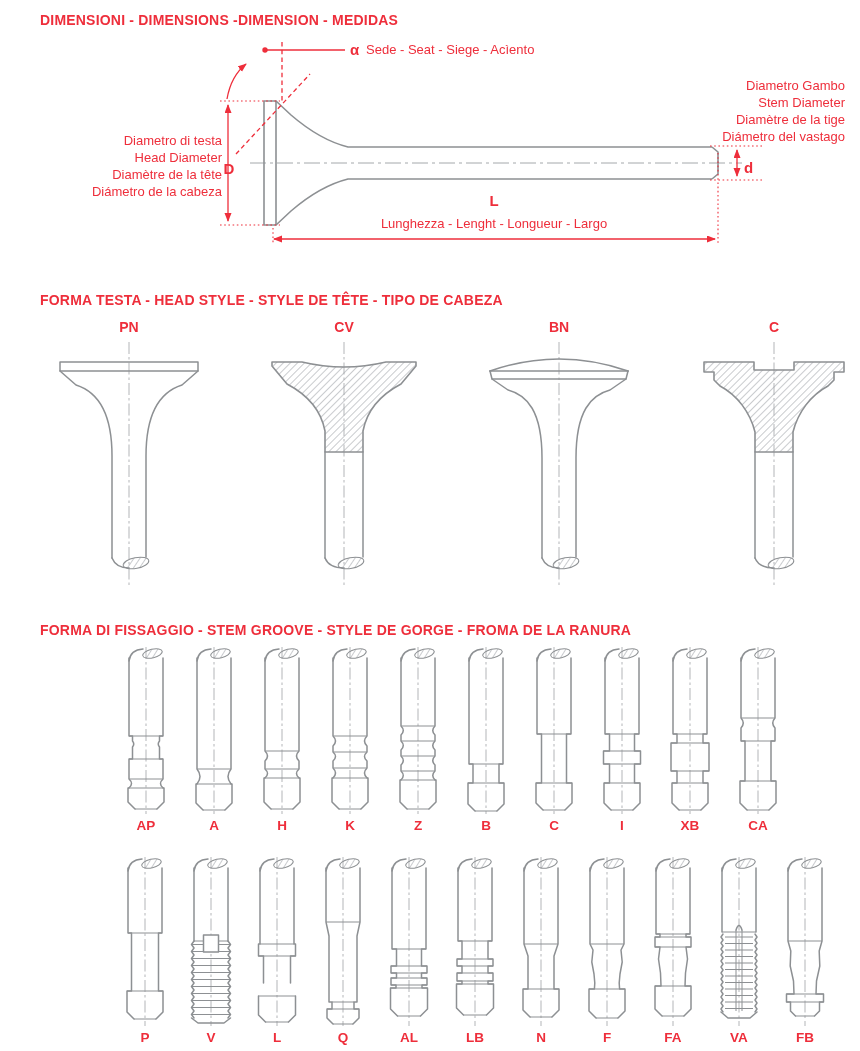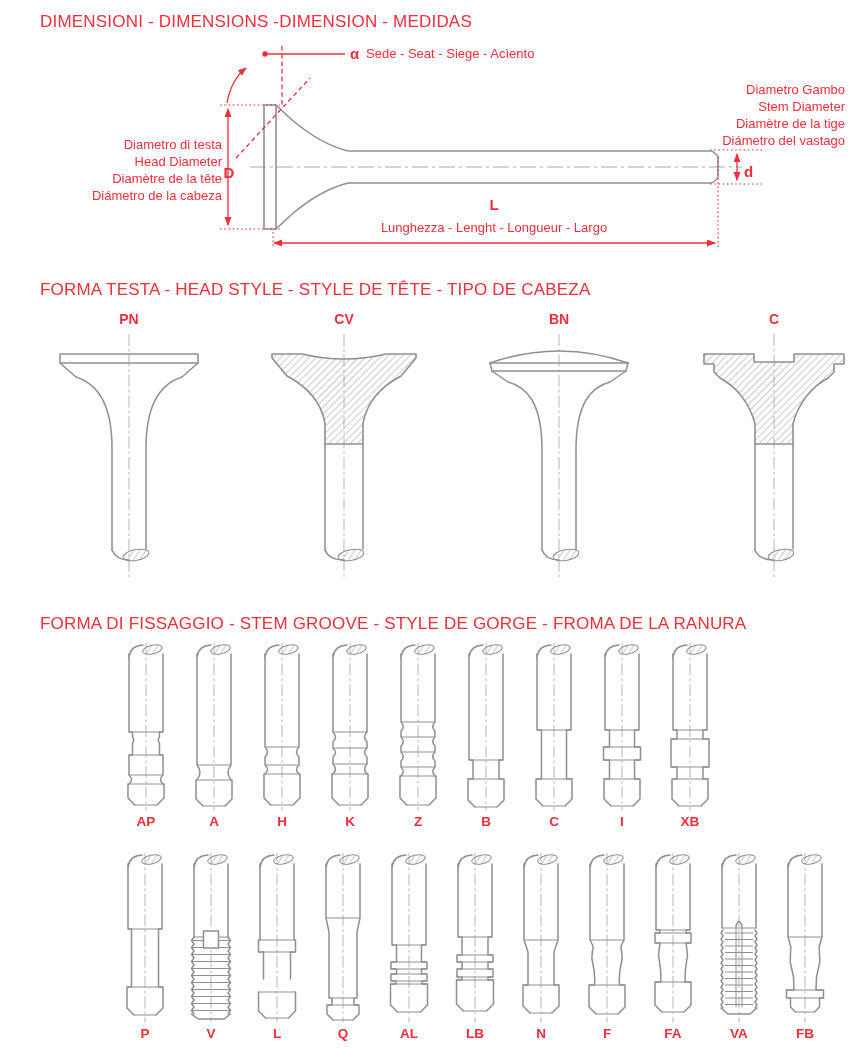--- a/index.html
+++ b/index.html
@@ -1,22 +1,22 @@
 <!DOCTYPE html>
 <html><head>
 <meta charset="utf-8">
 <style>
   :root{ --red:#ee2e3b; --gray:#8d9093; }
   html,body{margin:0;padding:0;}
   body{width:860px;height:1051px;background:#fff;position:relative;overflow:hidden;
        font-family:"Liberation Sans",sans-serif;}
-  .sec-title{color:var(--red);font-weight:normal;font-size:17px;letter-spacing:.2px;
+  .sec-title{color:var(--red);font-weight:bold;font-size:14px;letter-spacing:.2px;
              margin:0 0 0 40px;}
   #t1{margin-top:0;padding-top:12px;}
-  #t2{margin-top:8px;}
+  #t2{margin-top:24px;}
   #t3{margin-top:32px;}
   #dimsvg{display:block;}
   .head-row{display:flex;margin-top:8px;}
   .head-cell{width:172px;display:flex;flex-direction:column;align-items:center;padding-left:43px;}
   .head-label{color:var(--red);font-weight:bold;font-size:14px;height:22px;line-height:22px;}
   .stem-row{display:flex;padding-left:112px;}
   #stem-row-1{margin-top:8px;}
   #stem-row-2{margin-top:20px;}
   .stem-cell{display:flex;flex-direction:column;align-items:center;}
   #stem-row-1 .stem-cell{width:68px;}
@@ -289,20 +289,34 @@
           <path class="ol" d="M16,12 L16,88 L20,88 L20,97 L14,97 L14,125 L20,125 L20,137 L15,137 L15,157 L22,164"></path>
           <path class="ol" d="M50,12 L50,88 L46,88 L46,97 L52,97 L52,125 L46,125 L46,137 L51,137 L51,157 L44,164"></path>
           <line class="ol2" x1="16" y1="88" x2="50" y2="88"></line>
           <line class="ol2" x1="14" y1="97" x2="52" y2="97"></line>
           <line class="ol2" x1="14" y1="125" x2="52" y2="125"></line>
           <line class="ol2" x1="15" y1="137" x2="51" y2="137"></line>
           <line class="ol2" x1="22" y1="164" x2="44" y2="164"></line>
         </svg>
         <div class="stem-label">XB</div>
       </div>
+      <div class="stem-cell">
+        <svg width="66" height="170" viewBox="0 0 66 170">
+          <line class="cl" x1="33" y1="1" x2="33" y2="168"></line>
+          <path class="ol" d="M16,15 C17,7 22,3.5 30,3"></path>
+          <ellipse class="hat" cx="39.5" cy="7.5" rx="10" ry="4.3" transform="rotate(-13 39.5 7.5)"></ellipse>
+          <path class="ol" d="M16,12 L16,72 Q20.5,77 16,82 L16,95 L20,95 L20,135 L15,135 L15,157 L22,164"></path>
+          <path class="ol" d="M50,12 L50,72 Q45.5,77 50,82 L50,95 L46,95 L46,135 L51,135 L51,157 L44,164"></path>
+          <line class="ol2" x1="16" y1="72" x2="50" y2="72"></line>
+          <line class="ol2" x1="16" y1="95" x2="50" y2="95"></line>
+          <line class="ol2" x1="15" y1="135" x2="51" y2="135"></line>
+          <line class="ol2" x1="22" y1="164" x2="44" y2="164"></line>
+        </svg>
+        <div class="stem-label">CA</div>
+      </div>
     </div>
   <div class="stem-row" id="stem-row-2">
       <div class="stem-cell">
         <svg width="66" height="172" viewBox="0 0 66 172">
           <line class="cl" x1="33" y1="1" x2="33" y2="170"></line>
           <path class="ol" d="M16,15 C17,7 22,3.5 30,3"></path>
           <ellipse class="hat" cx="39.5" cy="7.5" rx="10" ry="4.3" transform="rotate(-13 39.5 7.5)"></ellipse>
           <path class="ol" d="M16,12 L16,77 L19.5,77 L19.5,135 L15,135 L15,156 L22,163"></path>
           <path class="ol" d="M50,12 L50,77 L46.5,77 L46.5,135 L51,135 L51,156 L44,163"></path>
           <line class="ol2" x1="16" y1="77" x2="50" y2="77"></line>

